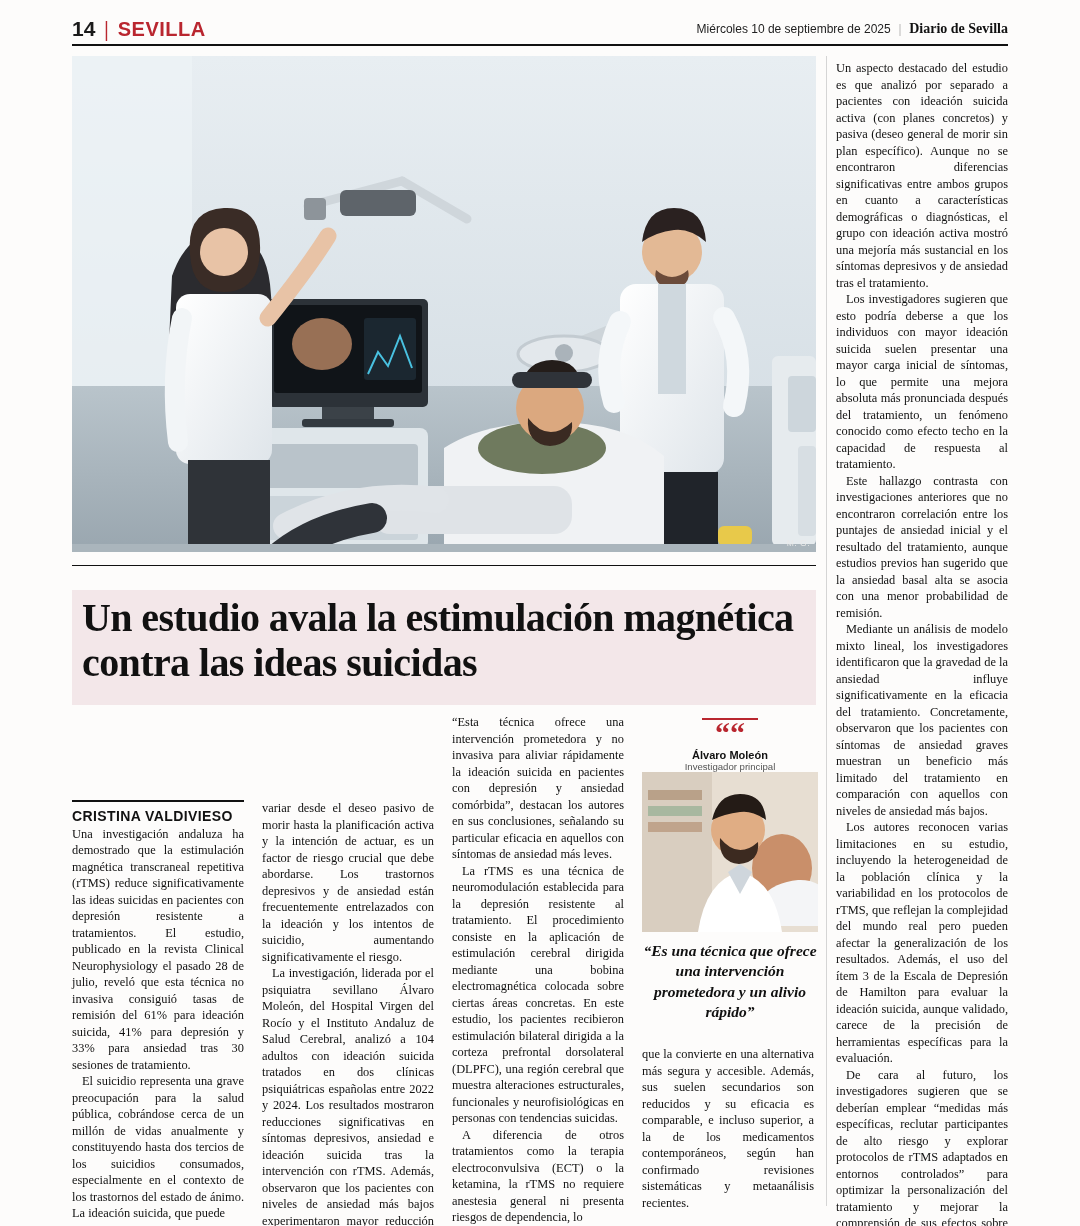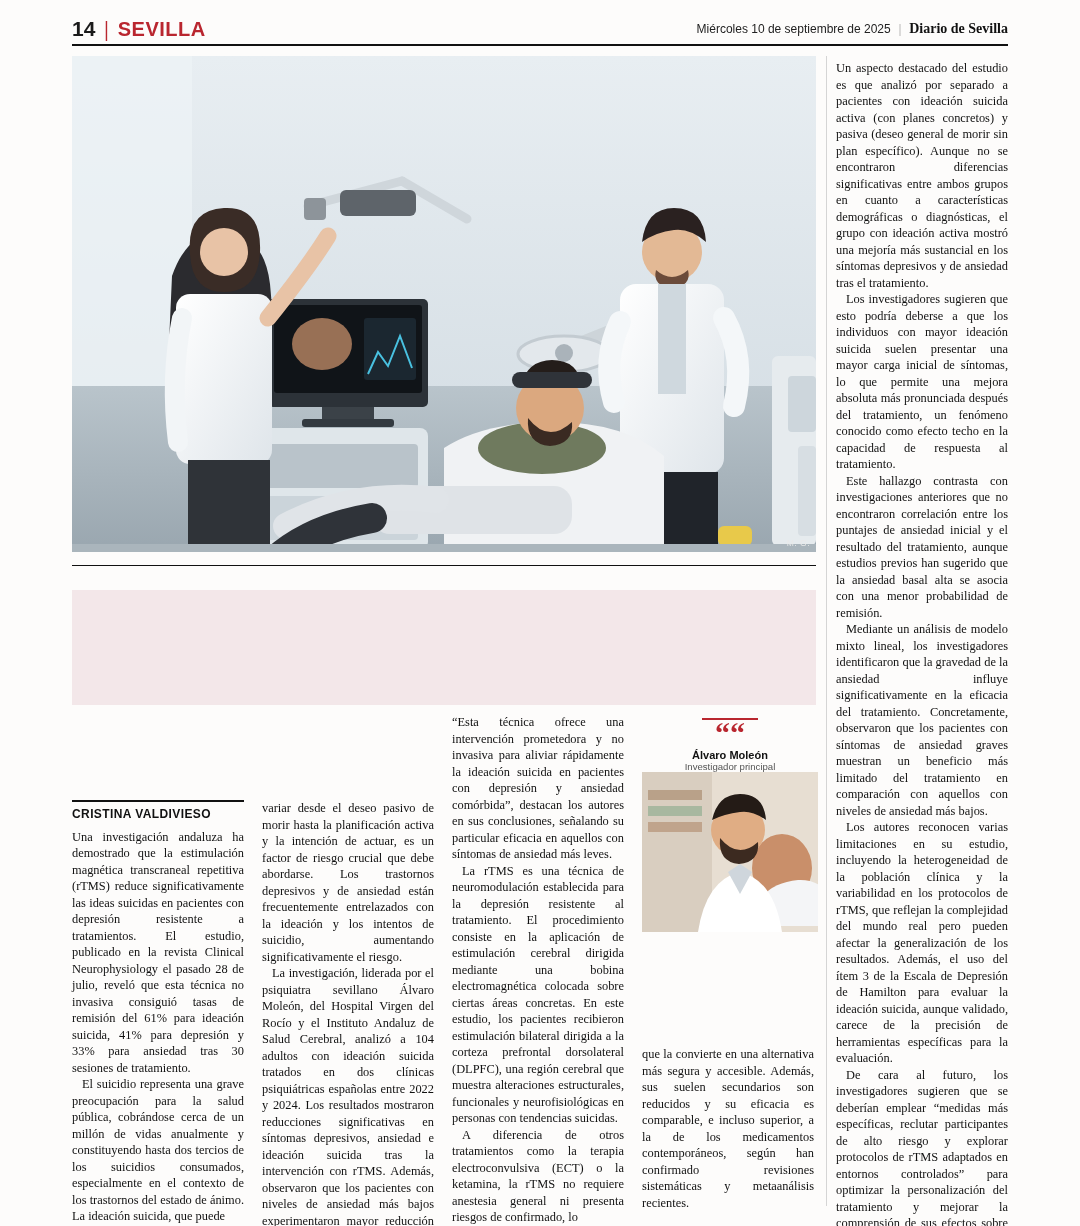--- a/index.html
+++ b/index.html
@@ -68,22 +68,22 @@
     position:absolute;
     font-family:"Liberation Serif",serif;
     font-size:12.4px;line-height:1.33;
     text-align:justify;
     color:#111;
     -webkit-hyphens:auto;hyphens:auto;
   }
   .col p{margin:0 0 0 0;text-indent:10px;}
   .col p.first{text-indent:0;}
   .byline{
-    font-family:"Liberation Sans",sans-serif;font-weight:700;font-size:12px;
-    letter-spacing:.4px;margin-bottom:6px;color:#111;
+    font-family:"Liberation Sans",sans-serif;font-weight:700;font-size:14px;
+    letter-spacing:.4px;color:#111;
   }
   .byline-rule{height:2px;background:#111;margin-bottom:5px;width:100%;}
   #col1{left:72px;top:800px;width:172px;}
   #col2{left:262px;top:800px;width:172px;}
   #col3{left:452px;top:714px;width:172px;}
   #col4{left:642px;top:1046px;width:172px;}
   #col5{left:836px;top:60px;width:172px;}
   
   .quote-block{
     position:absolute;left:642px;top:714px;width:176px;
@@ -215,20 +215,21 @@
       </g>
 
       <rect x="0" y="488" width="744" height="20" fill="#aab5bc"></rect>
     </svg>
     <div class="photo-credit">M. G.</div>
   </div>
 
   <div class="cap-rule"></div>
 
   <div class="headline-box"></div>
+  <div class="headline">Un estudio avala la estimulación magnética contra las ideas suicidas</div>
 
 
   <div class="quote-block">
     <div class="quote-rule"></div>
     <div class="quote-mark">““</div>
     <div class="q-name">Álvaro Moleón</div>
     <div class="q-role">Investigador principal</div>
     <div class="portrait">
       <svg width="176" height="160" viewBox="0 0 176 160" xmlns="http://www.w3.org/2000/svg">
         <rect width="176" height="160" fill="#e7ded2"></rect>
@@ -238,38 +239,39 @@
         <rect x="6" y="50" width="54" height="10" fill="#c0a48c"></rect>
         <ellipse cx="140" cy="96" rx="30" ry="34" fill="#c98f6a"></ellipse>
         <path d="M108 154 q6 -42 48 -46 q34 -2 44 46 z" fill="#f4f5f7"></path>
         <circle cx="96" cy="58" r="27" fill="#e0ad84"></circle>
         <path d="M70 48 q6 -26 28 -26 q24 0 26 26 q-14 -10 -26 -8 q-16 2 -28 8 z" fill="#241b16"></path>
         <path d="M78 66 q18 22 38 4 q2 20 -19 22 q-21 -2 -19 -26 z" fill="#3c2a20"></path>
         <path d="M56 160 q8 -52 42 -60 q34 8 42 60 z" fill="#ffffff"></path>
         <path d="M86 100 l12 22 l12 -22 l-12 -8 z" fill="#cfd6dc"></path>
       </svg>
     </div>
+    <div class="quote-text">“Es una técnica que ofrece una intervención prometedora y un alivio rápido”</div>
   </div>
 
   <div class="col" id="col1">
     <div class="byline-rule"></div>
     <div class="byline">CRISTINA VALDIVIESO</div>
     <p class="first">Una investigación andaluza ha demostrado que la estimulación magnética transcraneal repetitiva (rTMS) reduce significativamente las ideas suicidas en pacientes con depresión resistente a tratamientos. El estudio, publicado en la revista Clinical Neurophysiology el pasado 28 de julio, reveló que esta técnica no invasiva consiguió tasas de remisión del 61% para ideación suicida, 41% para depresión y 33% para ansiedad tras 30 sesiones de tratamiento.</p>
     <p>El suicidio representa una grave preocupación para la salud pública, cobrándose cerca de un millón de vidas anualmente y constituyendo hasta dos tercios de los suicidios consumados, especialmente en el contexto de los trastornos del estado de ánimo. La ideación suicida, que puede</p>
   </div>
 
   <div class="col" id="col2">
     <p class="first">variar desde el deseo pasivo de morir hasta la planificación activa y la intención de actuar, es un factor de riesgo crucial que debe abordarse. Los trastornos depresivos y de ansiedad están frecuentemente entrelazados con la ideación y los intentos de suicidio, aumentando significativamente el riesgo.</p>
     <p>La investigación, liderada por el psiquiatra sevillano Álvaro Moleón, del Hospital Virgen del Rocío y el Instituto Andaluz de Salud Cerebral, analizó a 104 adultos con ideación suicida tratados en dos clínicas psiquiátricas españolas entre 2022 y 2024. Los resultados mostraron reducciones significativas en síntomas depresivos, ansiedad e ideación suicida tras la intervención con rTMS. Además, observaron que los pacientes con niveles de ansiedad más bajos experimentaron mayor reducción de la ideación suicida.</p>
   </div>
 
   <div class="col" id="col3">
     <p class="first">“Esta técnica ofrece una intervención prometedora y no invasiva para aliviar rápidamente la ideación suicida en pacientes con depresión y ansiedad comórbida”, destacan los autores en sus conclusiones, señalando su particular eficacia en aquellos con síntomas de ansiedad más leves.</p>
     <p>La rTMS es una técnica de neuromodulación establecida para la depresión resistente al tratamiento. El procedimiento consiste en la aplicación de estimulación cerebral dirigida mediante una bobina electromagnética colocada sobre ciertas áreas concretas. En este estudio, los pacientes recibieron estimulación bilateral dirigida a la corteza prefrontal dorsolateral (DLPFC), una región cerebral que muestra alteraciones estructurales, funcionales y neurofisiológicas en personas con tendencias suicidas.</p>
-    <p>A diferencia de otros tratamientos como la terapia electroconvulsiva (ECT) o la ketamina, la rTMS no requiere anestesia general ni presenta riesgos de confirmado, lo</p>
+    <p>A diferencia de otros tratamientos como la terapia electroconvulsiva (ECT) o la ketamina, la rTMS no requiere anestesia general ni presenta riesgos de dependencia, lo</p>
   </div>
 
   <div class="col" id="col4">
     <p class="first">que la convierte en una alternativa más segura y accesible. Además, sus suelen secundarios son reducidos y su eficacia es comparable, e incluso superior, a la de los medicamentos contemporáneos, según han confirmado revisiones sistemáticas y metaanálisis recientes.</p>
   </div>
 
   <div class="col" id="col5">
     <p class="first">Un aspecto destacado del estudio es que analizó por separado a pacientes con ideación suicida activa (con planes concretos) y pasiva (deseo general de morir sin plan específico). Aunque no se encontraron diferencias significativas entre ambos grupos en cuanto a características demográficas o diagnósticas, el grupo con ideación activa mostró una mejoría más sustancial en los síntomas depresivos y de ansiedad tras el tratamiento.</p>
     <p>Los investigadores sugieren que esto podría deberse a que los individuos con mayor ideación suicida suelen presentar una mayor carga inicial de síntomas, lo que permite una mejora absoluta más pronunciada después del tratamiento, un fenómeno conocido como efecto techo en la capacidad de respuesta al tratamiento.</p>
     <p>Este hallazgo contrasta con investigaciones anteriores que no encontraron correlación entre los puntajes de ansiedad inicial y el resultado del tratamiento, aunque estudios previos han sugerido que la ansiedad basal alta se asocia con una menor probabilidad de remisión.</p>

